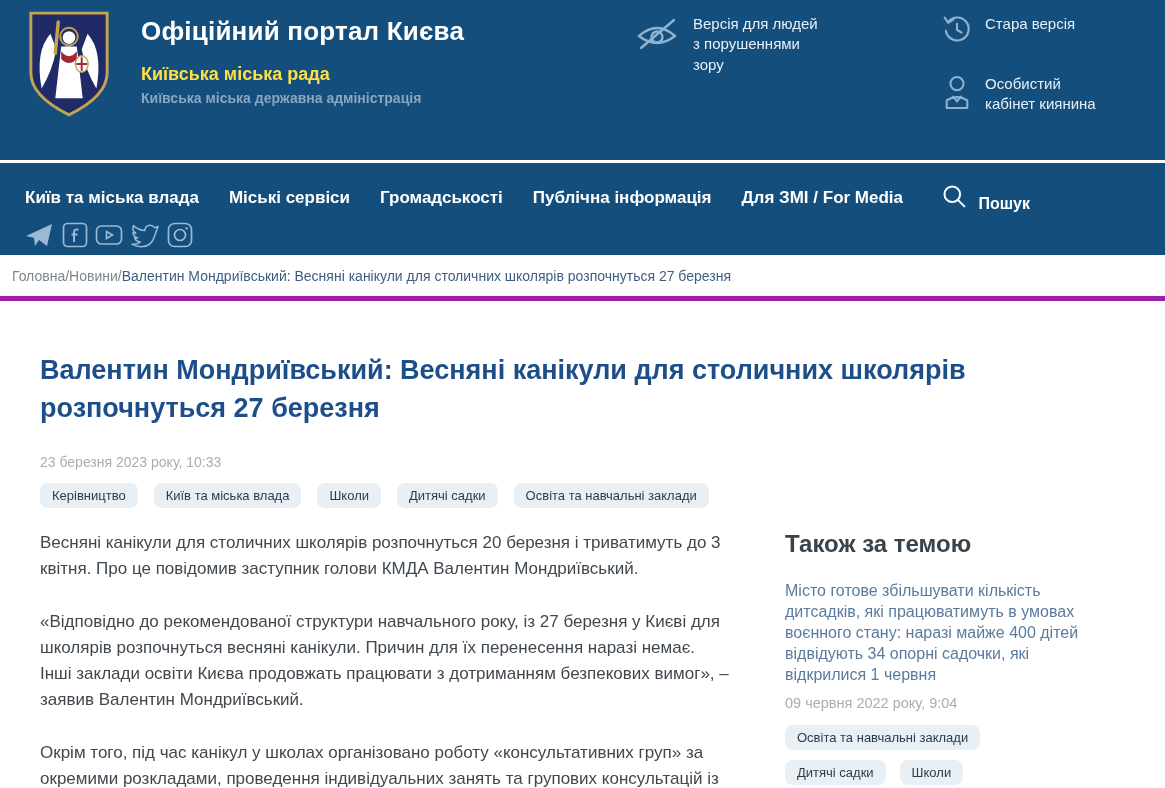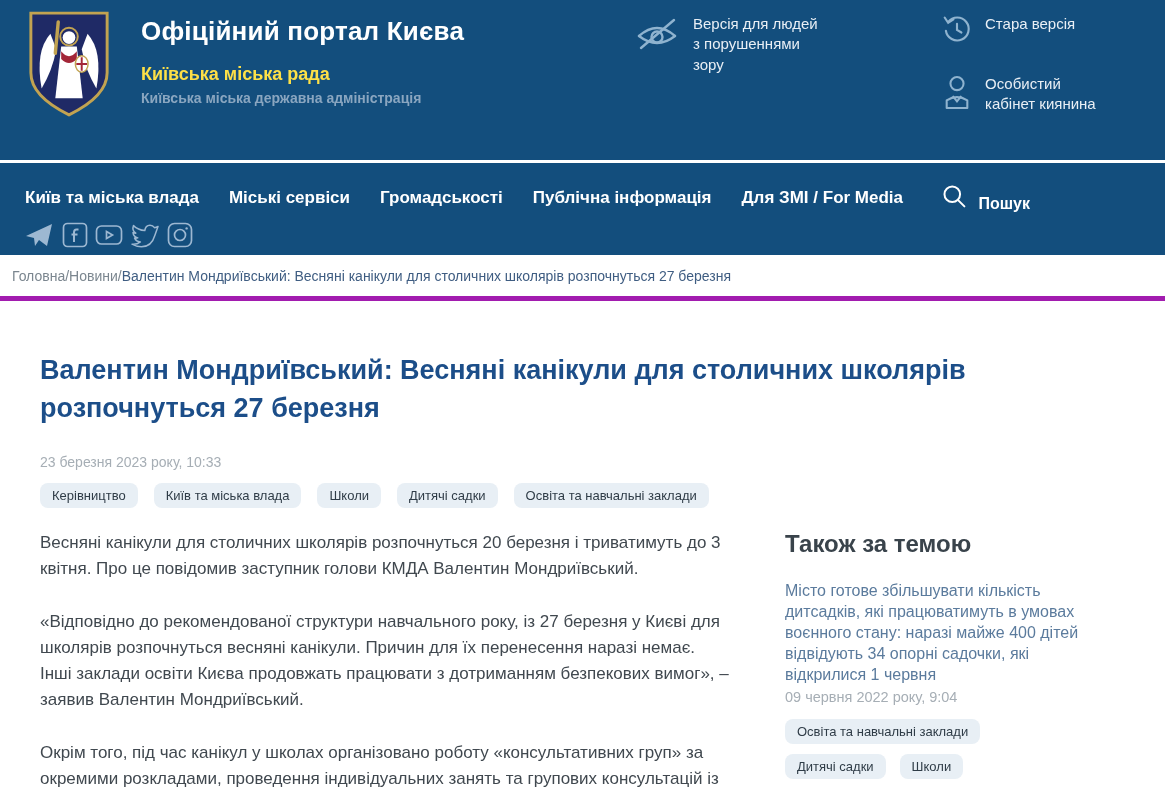--- a/index.html
+++ b/index.html
@@ -53,21 +53,21 @@
     padding:6px 12px;border-radius:8px;cursor:pointer;white-space:nowrap;}
   .columns{margin-top:22px;display:flex;}
   .article-body{width:690px;}
   .article-body p{margin:0 0 27px;font-size:17px;line-height:26px;color:var(--body-text);}
   
   aside.related{width:305px;margin-left:55px;}
   .related-heading{margin:0 0 22px;font-size:24px;font-weight:600;color:#39434b;}
   .related-item{margin-bottom:40px;}
   .related-title{display:block;font-size:16px;line-height:1.32;color:var(--related-link);
     font-weight:500;text-decoration:none;cursor:pointer;}
-  .related-date{margin-top:4px;font-size:14.5px;color:var(--date-text);}
+  .related-date{margin-top:10px;font-size:14.5px;color:var(--date-text);}
   .related-tags{margin-top:14px;display:flex;flex-wrap:wrap;gap:10px 14px;max-width:300px;}
 </style>
 </head>
 <body>
 
 <header class="site-header">
   <div class="logo">
     <svg width="88" height="108" viewBox="0 0 90 110">
       <path d="M6 3 H84 V64 Q84 88 45 107 Q6 88 6 64 Z" fill="#1f2a66" stroke="#c2a351" stroke-width="3"></path>
       <path d="M26 24 Q10 42 17 80 Q28 62 32 40 Z" fill="#ffffff"></path>

